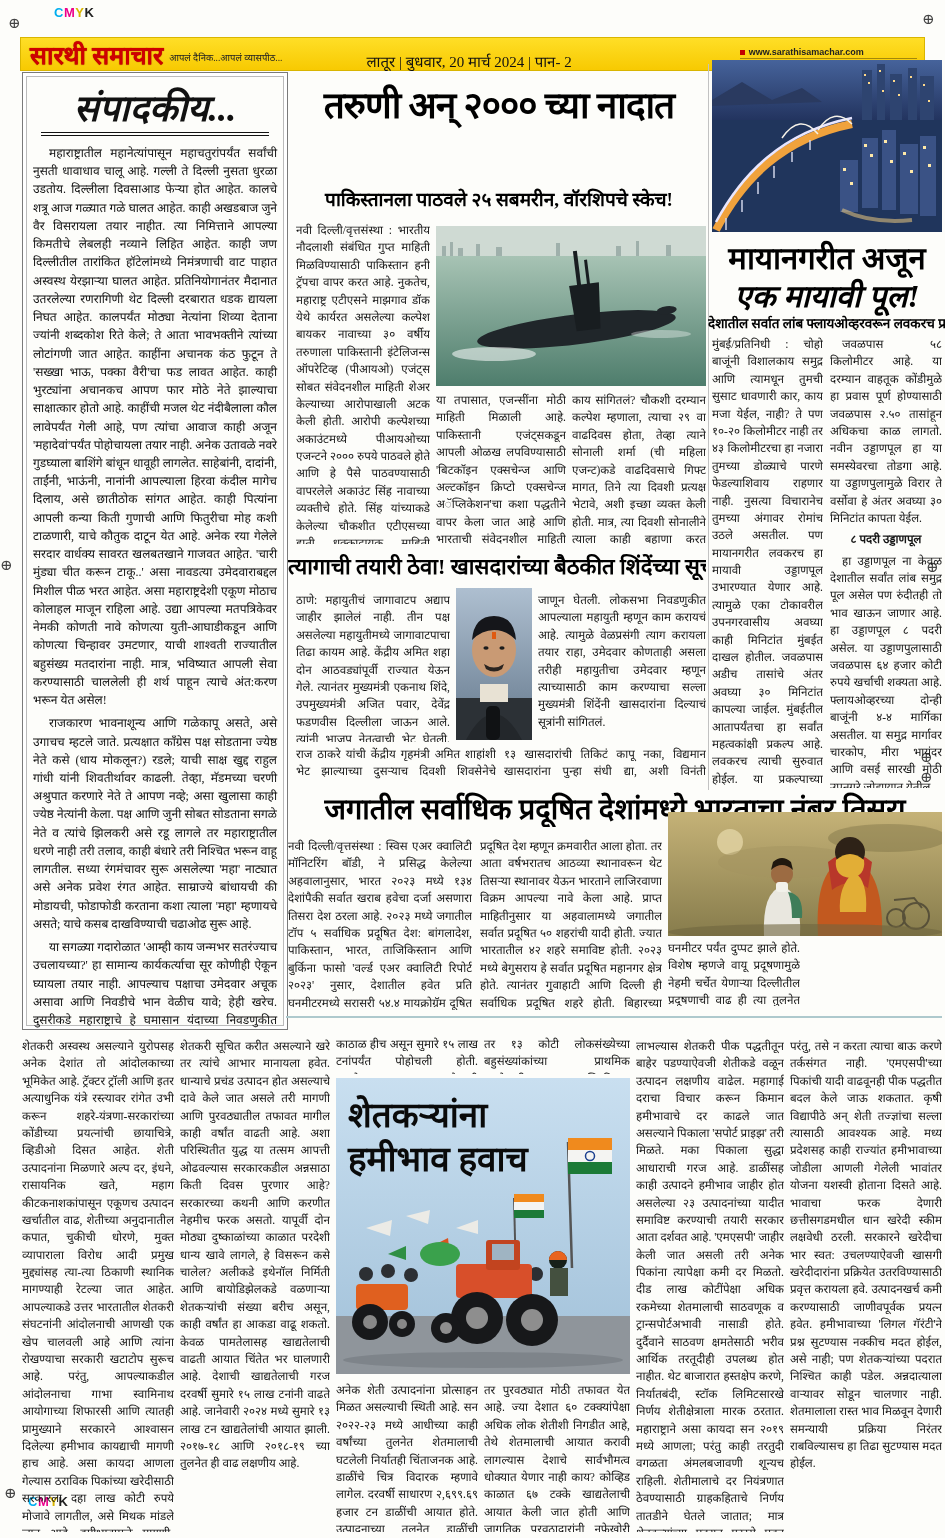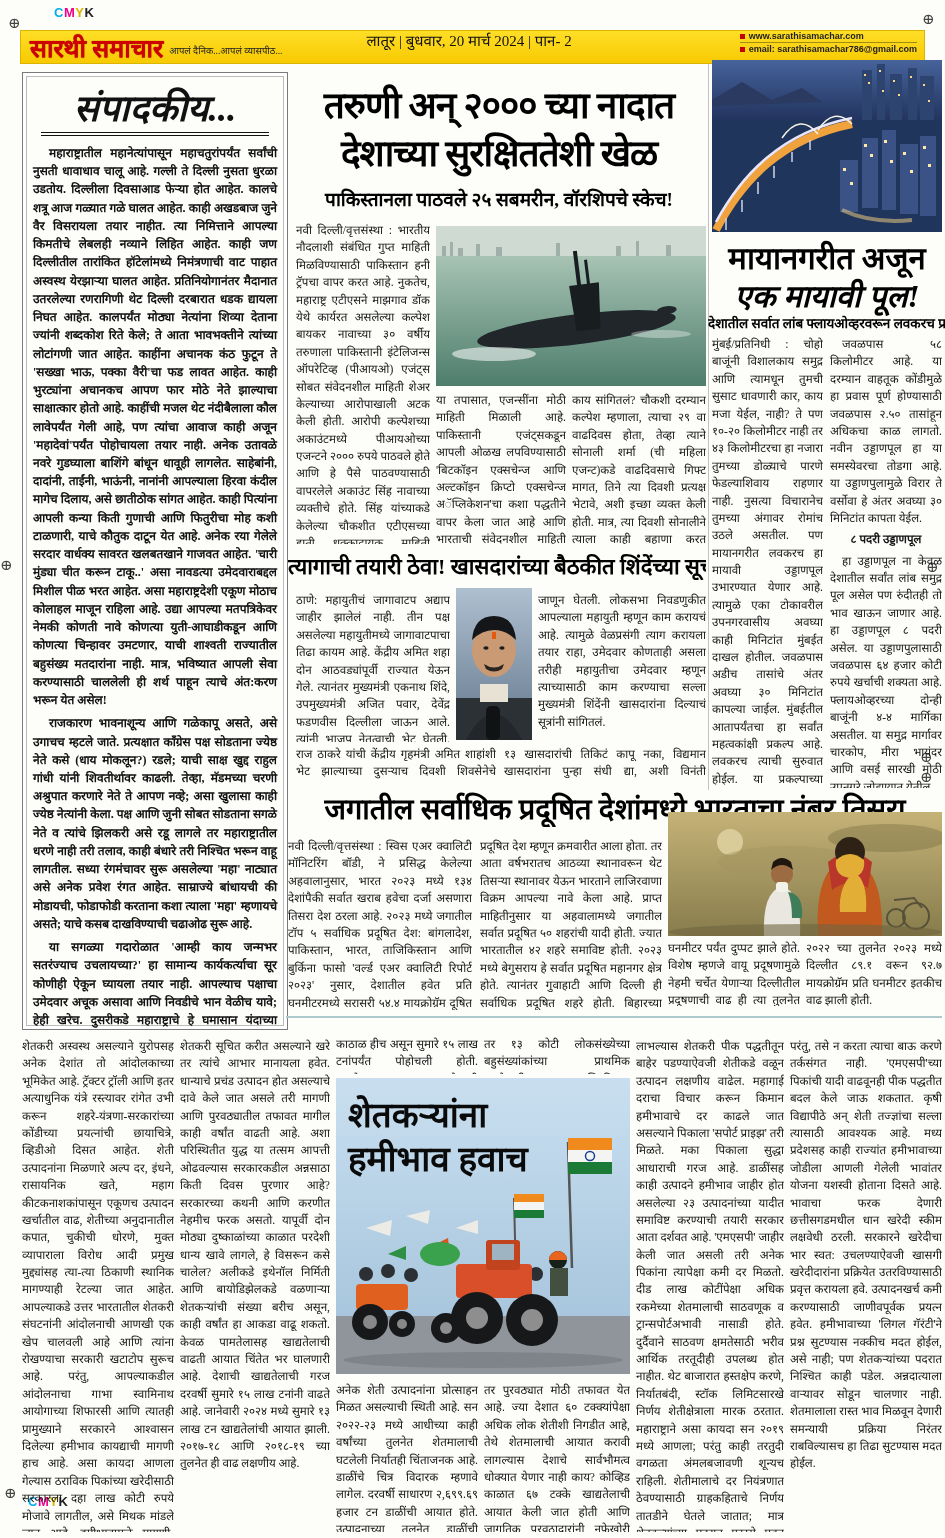--- a/index.html
+++ b/index.html
@@ -3,34 +3,34 @@
 <meta charset="utf-8">
 <style>
   html,body{margin:0;padding:0;background:#e8e8e8;}
   #page{position:relative;width:945px;height:1538px;background:#fdfdfa;overflow:hidden;
         font-family:"Liberation Serif","DejaVu Serif",serif;color:#111;}
   .col{position:absolute;text-align:justify;font-size:11.6px;line-height:1.5;color:#151515;overflow:hidden;word-break:break-word;}
   .col p{margin:0 0 4px 0;text-indent:14px;}
   .reg{position:absolute;font-size:15px;color:#444;line-height:1;}
   .cmyk{position:absolute;font-weight:bold;font-size:13px;letter-spacing:.5px;font-family:"Liberation Sans",sans-serif;}
   .cmyk .c{color:#00aeef}.cmyk .m{color:#ec008c}.cmyk .y{color:#d8b500}.cmyk .k{color:#222}
-  .masthead{position:absolute;left:20px;top:30px;width:905px;height:34px;background:linear-gradient(#ffdf28,#f7c900);
-            display:flex;align-items:flex-start;box-shadow:0 0 0 1px #d9b500 inset;}
+  .masthead{position:absolute;left:20px;top:37px;width:905px;height:34px;background:linear-gradient(#ffdf28,#f7c900);
+            display:flex;align-items:flex-end;box-shadow:0 0 0 1px #d9b500 inset;}
   .mast-title{font-size:25px;font-weight:bold;color:#cf0000;margin-left:10px;white-space:nowrap;text-shadow:0 0 1px #8a0000;}
   .mast-tag{font-size:9.5px;color:#222;margin-left:6px;white-space:nowrap;align-self:flex-end;margin-bottom:7px;}
   .mast-date{font-size:15px;font-weight:normal;color:#111;white-space:nowrap;margin-left:84px;}
   .mast-right{margin-left:auto;margin-right:8px;font-family:"Liberation Sans",sans-serif;font-size:9px;font-weight:bold;color:#222;text-align:left;}
   .mast-right .row{display:flex;align-items:center;border-bottom:1px solid rgba(0,0,0,.35);padding:1px 0;}
   .mast-right .row:last-child{border-bottom:none;}
   .sqbullet{display:inline-block;width:5px;height:5px;background:#c40000;margin-right:4px;}
   .edbox{position:absolute;left:22px;top:72px;width:266px;height:958px;border:1.5px solid #7a7a7a;box-shadow:0 0 0 3px #fff inset,0 0 0 4px #bbb inset;padding:6px 10px;box-sizing:border-box;overflow:hidden;}
   .ed-title{font-size:37px;font-weight:bold;font-style:italic;text-align:center;border-bottom:4px double #111;padding-bottom:0;margin:2px 8px 8px 8px;}
   .ed-sub{font-size:18.5px;font-weight:bold;margin:2px 0 4px 2px;}
   .edbox .body{font-size:12px;line-height:1.52;text-align:justify;}
-  .edbox .body p{margin:0 0 5px 0;text-indent:16px;font-weight:bold;}
+  .edbox .body p{margin:0 0 5px 0;text-indent:16px;}
   .headline{position:absolute;font-weight:bold;color:#000;text-align:center;white-space:nowrap;overflow:hidden;}
   .subhead{position:absolute;font-weight:bold;color:#000;text-align:center;white-space:nowrap;overflow:hidden;}
   .vrule{position:absolute;width:1px;background:#c2c2c2;}
   .hrule{position:absolute;height:2px;background:#aec9cd;}
   .bridge-sub{font-weight:bold;text-align:center;text-indent:0!important;}
   .overlay-title{position:absolute;font-weight:bold;color:#0a0a0a;line-height:1.12;font-size:35px;}
   .photo{position:absolute;overflow:hidden;}
   .photo svg{display:block;}
 </style>
 </head>
@@ -69,21 +69,20 @@
     <div class="body">
       <p>महाराष्ट्रातील महानेत्यांपासून महाचतुरांपर्यंत सर्वांची नुसती धावाधाव चालू आहे. गल्ली ते दिल्ली नुसता धुरळा उडतोय. दिल्लीला दिवसाआड फेऱ्या होत आहेत. कालचे शत्रू आज गळ्यात गळे घालत आहेत. काही अखडबाज जुने वैर विसरायला तयार नाहीत. त्या निमित्ताने आपल्या किमतीचे लेबलही नव्याने लिहित आहेत. काही जण दिल्लीतील तारांकित हॉटेलांमध्ये निमंत्रणाची वाट पाहात अस्वस्थ येरझाऱ्या घालत आहेत. प्रतिनियोगानंतर मैदानात उतरलेल्या रणरागिणी थेट दिल्ली दरबारात धडक द्यायला निघत आहेत. कालपर्यंत मोठ्या नेत्यांना शिव्या देताना ज्यांनी शब्दकोश रिते केले; ते आता भावभक्तीने त्यांच्या लोटांगणी जात आहेत. काहींना अचानक कंठ फुटून ते 'सख्खा भाऊ, पक्का वैरी'चा फड लावत आहेत. काही भुरट्यांना अचानकच आपण फार मोठे नेते झाल्याचा साक्षात्कार होतो आहे. काहींची मजल थेट नंदीबैलाला कौल लावेपर्यंत गेली आहे, पण त्यांचा आवाज काही अजून 'महादेवां'पर्यंत पोहोचायला तयार नाही. अनेक उतावळे नवरे गुडघ्याला बाशिंगे बांधून धावूही लागलेत. साहेबांनी, दादांनी, ताईंनी, भाऊंनी, नानांनी आपल्याला हिरवा कंदील मागेच दिलाय, असे छातीठोक सांगत आहेत. काही पित्यांना आपली कन्या किती गुणाची आणि फितुरीचा मोह कशी टाळणारी, याचे कौतुक दाटून येत आहे. अनेक रया गेलेले सरदार वार्धक्य सावरत खलबतखाने गाजवत आहेत. 'चारी मुंड्या चीत करून टाकू..' असा नावडत्या उमेदवाराबद्दल मिशील पीळ भरत आहेत. असा महाराष्ट्रदेशी एकूण मोठाच कोलाहल माजून राहिला आहे. उद्या आपल्या मतपत्रिकेवर नेमकी कोणती नावे कोणत्या युती-आघाडीकडून आणि कोणत्या चिन्हावर उमटणार, याची शाश्वती राज्यातील बहुसंख्य मतदारांना नाही. मात्र, भविष्यात आपली सेवा करण्यासाठी चाललेली ही शर्थ पाहून त्याचे अंत:करण भरून येत असेल!</p>
       <p>राजकारण भावनाशून्य आणि गळेकापू असते, असे उगाचच म्हटले जाते. प्रत्यक्षात काँग्रेस पक्ष सोडताना ज्येष्ठ नेते कसे (धाय मोकलून?) रडले; याची साक्ष खुद्द राहुल गांधी यांनी शिवतीर्थावर काढली. तेव्हा, मॅडमच्या चरणी अश्रुपात करणारे नेते ते आपण नव्हे; असा खुलासा काही ज्येष्ठ नेत्यांनी केला. पक्ष आणि जुनी सोबत सोडताना सगळे नेते व त्यांचे झिलकरी असे रडू लागले तर महाराष्ट्रातील धरणे नाही तरी तलाव, काही बंधारे तरी निश्चित भरून वाहू लागतील. सध्या रंगमंचावर सुरू असलेल्या 'महा' नाट्यात असे अनेक प्रवेश रंगत आहेत. साम्राज्ये बांधायची की मोडायची, फोडाफोडी करताना कशा त्याला 'महा' म्हणायचे असते; याचे कसब दाखविण्याची चढाओढ सुरू आहे.</p>
       <p>या सगळ्या गदारोळात 'आम्ही काय जन्मभर सतरंज्याच उचलायच्या?' हा सामान्य कार्यकर्त्याचा सूर कोणीही ऐकून घ्यायला तयार नाही. आपल्याच पक्षाचा उमेदवार अचूक असावा आणि निवडीचे भान वेळीच यावे; हेही खरेच. दुसरीकडे महाराष्ट्राचे हे घमासान यंदाच्या निवडणुकीत कुठल्या थराला जाईल, याचा अंदाज बांधणेही अवघड झाले आहे. यातून मतदारांच्या पदरी नेमके काय पडणार, हे येणारा काळच सांगेल.</p>
     </div>
   </div>
 
   <div class="vrule" style="left:708px;top:64px;height:726px;"></div>
 
   <div class="headline" style="left:292px;top:78px;width:414px;font-size:37px;letter-spacing:-1px;">तरुणी अन् २००० च्या नादात</div>
-  <div class="headline" style="left:292px;top:126px;width:414px;font-size:37px;letter-spacing:-1px;">देशाच्या सुरक्षिततेशी खेळ</div>
   <div class="subhead" style="left:292px;top:186px;width:414px;font-size:19px;">पाकिस्तानला पाठवले २५ सबमरीन, वॉरशिपचे स्केच!</div>
   <div class="col" style="left:296px;top:222px;width:134px;height:322px;">नवी दिल्ली/वृत्तसंस्था : भारतीय नौदलाशी संबंधित गुप्त माहिती मिळविण्यासाठी पाकिस्तान हनी ट्रॅपचा वापर करत आहे. नुकतेच, महाराष्ट्र एटीएसने माझगाव डॉक येथे कार्यरत असलेल्या कल्पेश बायकर नावाच्या ३० वर्षीय तरुणाला पाकिस्तानी इंटेलिजन्स ऑपरेटिव्ह (पीआयओ) एजंट्स सोबत संवेदनशील माहिती शेअर केल्याच्या आरोपाखाली अटक केली होती. आरोपी कल्पेशच्या अकाउंटमध्ये पीआयओच्या एजन्टने २००० रुपये पाठवले होते आणि हे पैसे पाठवण्यासाठी वापरलेले अकाउंट सिंह नावाच्या व्यक्तीचे होते. सिंह यांच्याकडे केलेल्या चौकशीत एटीएसच्या हाती धक्कादायक माहिती लागली. त्याने २५ सबमरीन आणि वॉरशिपचे स्केच शेअर केले होते.</div>
 
   <div class="photo" style="left:436px;top:226px;width:270px;height:160px;">
     <svg width="270" height="160" viewBox="0 0 270 160">
       <defs>
         <linearGradient id="sea" x1="0" y1="0" x2="0" y2="1">
           <stop offset="0" stop-color="#a7c3b4"></stop>
             <stop offset="1" stop-color="#4e7d6c"></stop>
         </linearGradient>
@@ -247,21 +246,20 @@
       </g>
       <g stroke="#4a4433" stroke-width="2" fill="none" opacity="0.8">
         <circle cx="248" cy="104" r="13"></circle>
           <circle cx="228" cy="106" r="9"></circle>
         <path d="M226 88 l20 -2 l8 10"></path>
       </g>
       <ellipse cx="137" cy="120" rx="137" ry="8" fill="#6f6640" opacity="0.6"></ellipse>
     </svg>
   </div>
   <div class="col" style="left:668px;top:940px;width:132px;height:66px;">घनमीटर पर्यंत दुप्पट झाले होते. विशेष म्हणजे वायू प्रदूषणामुळे नेहमी चर्चेत येणाऱ्या दिल्लीतील प्रदूषणाची वाढ ही त्या तुलनेत कमी आहे.</div>
-  <div class="col" style="left:806px;top:940px;width:136px;height:66px;">२०२२ च्या तुलनेत २०२३ मध्ये दिल्लीत ८९.१ वरून ९२.७ मायक्रोग्रॅम प्रति घनमीटर इतकीच वाढ झाली होती.</div>
   <div class="hrule" style="left:286px;top:1016px;width:656px;"></div>
 
   <div class="col" style="left:22px;top:1038px;width:152px;height:494px;">शेतकरी अस्वस्थ असल्याने युरोपसह अनेक देशांत तो आंदोलकाच्या भूमिकेत आहे. ट्रॅक्टर ट्रॉली आणि इतर अत्याधुनिक यंत्रे रस्त्यावर रांगेत उभी करून शहरे-यंत्रणा-सरकारांच्या कोंडीच्या प्रयत्नांची छायाचित्रे, व्हिडीओ दिसत आहेत. शेती उत्पादनांना मिळणारे अल्प दर, इंधने, रासायनिक खते, महाग कीटकनाशकांपासून एकूणच उत्पादन खर्चातील वाढ, शेतीच्या अनुदानातील कपात, चुकीची धोरणे, मुक्त व्यापाराला विरोध आदी प्रमुख मुद्द्यांसह त्या-त्या ठिकाणी स्थानिक मागण्याही रेटल्या जात आहेत. आपल्याकडे उत्तर भारतातील शेतकरी संघटनांनी आंदोलनाची आणखी एक खेप चालवली आहे आणि त्यांना रोखण्याचा सरकारी खटाटोप सुरूच आहे. परंतु, आपल्याकडील आंदोलनाचा गाभा स्वामिनाथ आयोगाच्या शिफारसी आणि त्यातही प्रामुख्याने सरकारने आश्वासन दिलेल्या हमीभाव कायद्याची मागणी हाच आहे. असा कायदा आणला गेल्यास ठराविक पिकांच्या खरेदीसाठी सरकारला दहा लाख कोटी रुपये मोजावे लागतील, असे मिथक मांडले जात आहे. हमीभावामुळे मागणी-पुरवठ्याचे गणित कोलमडेल; मग संकट ओढवून अर्थव्यवस्थाच अडचणीत येईल, अशी भीतीही काही घटक आणि सरकारधार्जिणी मंडळी व्यक्त करीत आहेत. प्रत्यक्षात हे चित्र आणि त्यासाठी अर्थशास्त्रीय कोनातून केला जाणारा युक्तिवाद - नव्हे वितंडवाद - पटणारा नाही. वास्तविक पाहता, अन्नधान्य सुरक्षा आणि पोषण सुरक्षेचा मुद्दा लक्षात घेतल्यास हमीभावाला सरकारने स्वत:हून कायदेशीर हमी द्यायला हवी. प्रत्यक्षात ही मागणी करण्याची वेळ आज शेतकऱ्यांवर आली आहे. धोरणे कशी असावीत हेच तर</div>
   <div class="col" style="left:180px;top:1038px;width:150px;height:494px;">शेतकरी सूचित करीत असल्याने खरे तर त्यांचे आभार मानायला हवेत. धान्याचे प्रचंड उत्पादन होत असल्याचे दावे केले जात असले तरी मागणी आणि पुरवठ्यातील तफावत मागील काही वर्षांत वाढती आहे. अशा परिस्थितीत युद्ध या तत्सम आपत्ती ओढवल्यास सरकारकडील अन्नसाठा किती दिवस पुरणार आहे? सरकारच्या कथनी आणि करणीत नेहमीच फरक असतो. यापूर्वी दोन मोठ्या दुष्काळांच्या काळात परदेशी धान्य खावे लागले, हे विसरून कसे चालेल? अलीकडे इथेनॉल निर्मिती आणि बायोडिझेलकडे वळणाऱ्या शेतकऱ्यांची संख्या बरीच असून, काही वर्षांत हा आकडा वाढू शकतो. केवळ पामतेलासह खाद्यतेलाची वाढती आयात चिंतेत भर घालणारी आहे. देशाची खाद्यतेलाची गरज दरवर्षी सुमारे १५ लाख टनांनी वाढते आहे. जानेवारी २०२४ मध्ये सुमारे १३ लाख टन खाद्यतेलांची आयात झाली. २०१७-१८ आणि २०१८-१९ च्या तुलनेत ही वाढ लक्षणीय आहे.</div>
   <div class="col" style="left:336px;top:1036px;width:142px;height:38px;">काठाळ हीच असून सुमारे १५ लाख टनांपर्यंत पोहोचली होती. पामतेलासह एकूण खाद्यतेलाची आयात देशासाठी डोकेदुखी ठरली आहे. भारतात तेलबियांचे</div>
   <div class="col" style="left:484px;top:1036px;width:146px;height:38px;">तर १३ कोटी लोकसंख्येच्या बहुसंख्यांकांच्या प्राथमिक सुरक्षेसाठी अन्न, वस्त्र आणि निवारा सामान्यांच्या आवाक्यातील तरतुदीत मानवी मागणी वाढते आहे.</div>
 
   <div class="photo" style="left:336px;top:1078px;width:294px;height:296px;">
     <svg width="294" height="296" viewBox="0 0 294 296">
       <defs>

